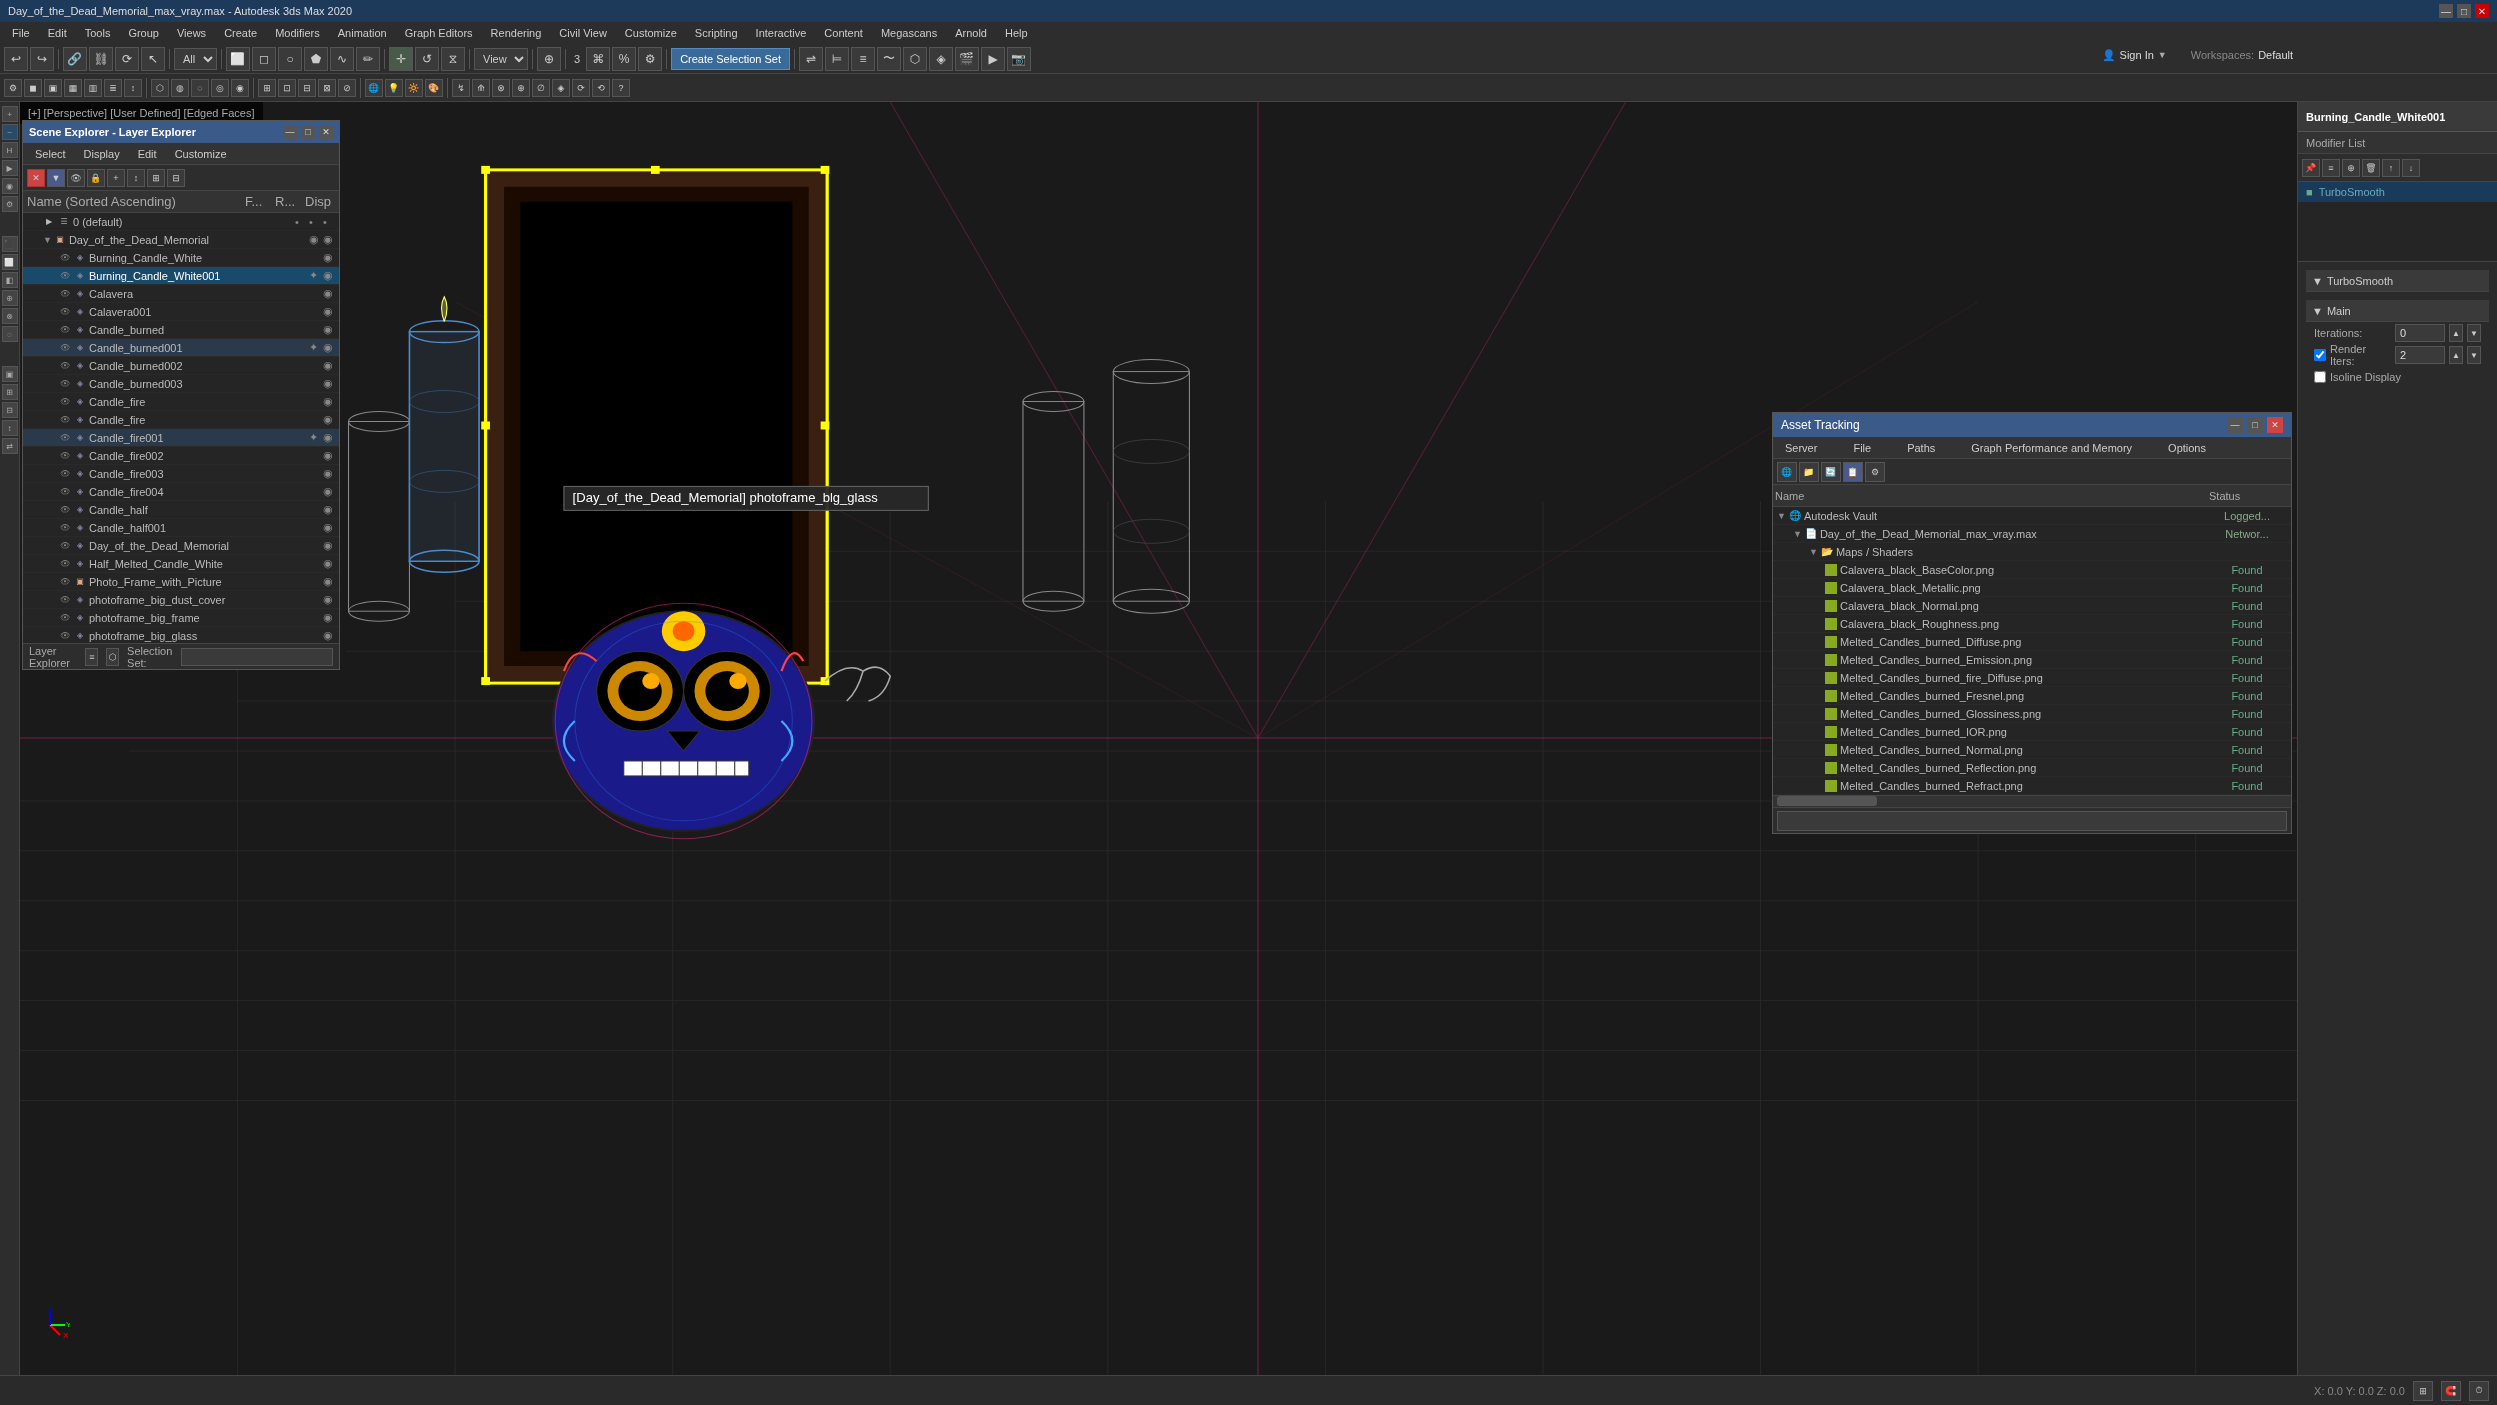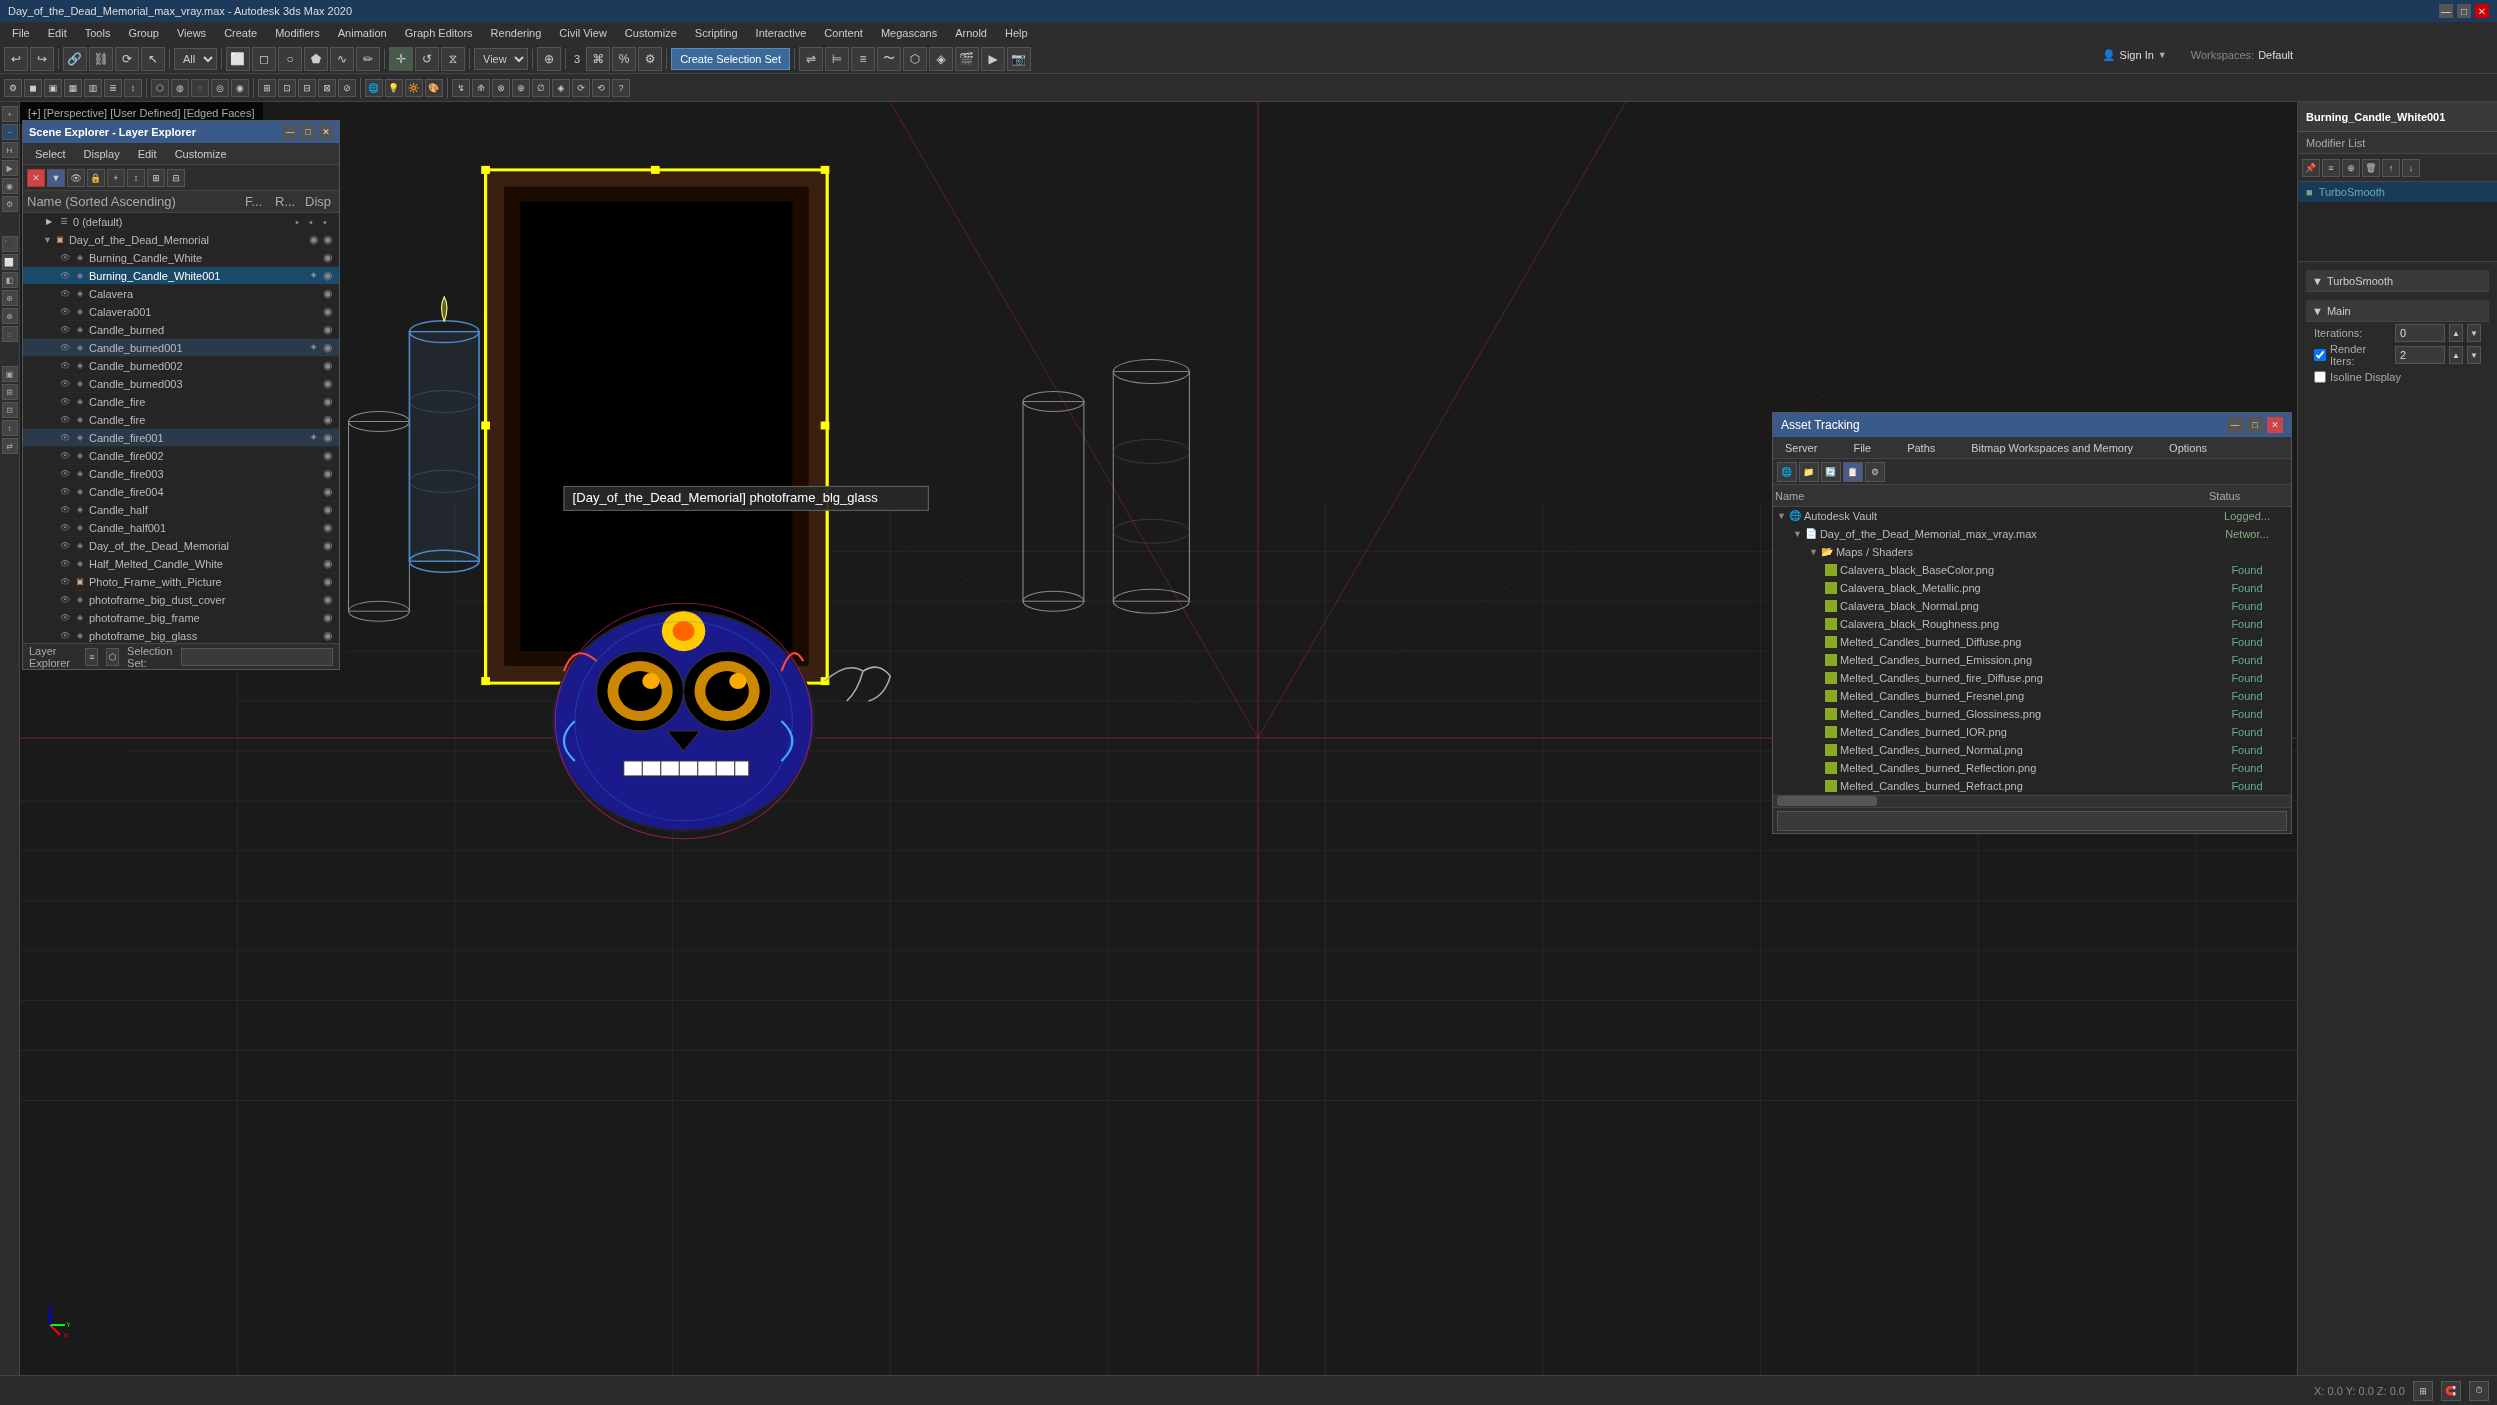--- a/index.html
+++ b/index.html
@@ -1131,21 +1131,21 @@
     <div class="win-btns">
       <button style="background:#555; border:none; color:#ddd; width:16px; height:16px; cursor:pointer; font-size:9px;">—</button>
       <button style="background:#555; border:none; color:#ddd; width:16px; height:16px; cursor:pointer; font-size:9px;">□</button>
       <button style="background:#c44; border:none; color:#ddd; width:16px; height:16px; cursor:pointer; font-size:9px;">✕</button>
     </div>
   </div>
   <div id="at-menubar">
     <span class="menu-item">Server</span>
     <span class="menu-item">File</span>
     <span class="menu-item">Paths</span>
-    <span class="menu-item">Bitmap Workspaces and Memory</span>
+    <span class="menu-item">Graph Performance and Memory</span>
     <span class="menu-item">Options</span>
   </div>
   <div id="at-toolbar">
     <button class="tb-btn" style="width:20px;height:20px;font-size:9px;">🌐</button>
     <button class="tb-btn" style="width:20px;height:20px;font-size:9px;">📁</button>
     <button class="tb-btn" style="width:20px;height:20px;font-size:9px;">🔄</button>
     <button class="tb-btn" style="width:20px;height:20px;font-size:9px;background:#4a5a8a;">📋</button>
     <button class="tb-btn" style="width:20px;height:20px;font-size:9px;">⚙</button>
   </div>
   <div id="at-colheader">

